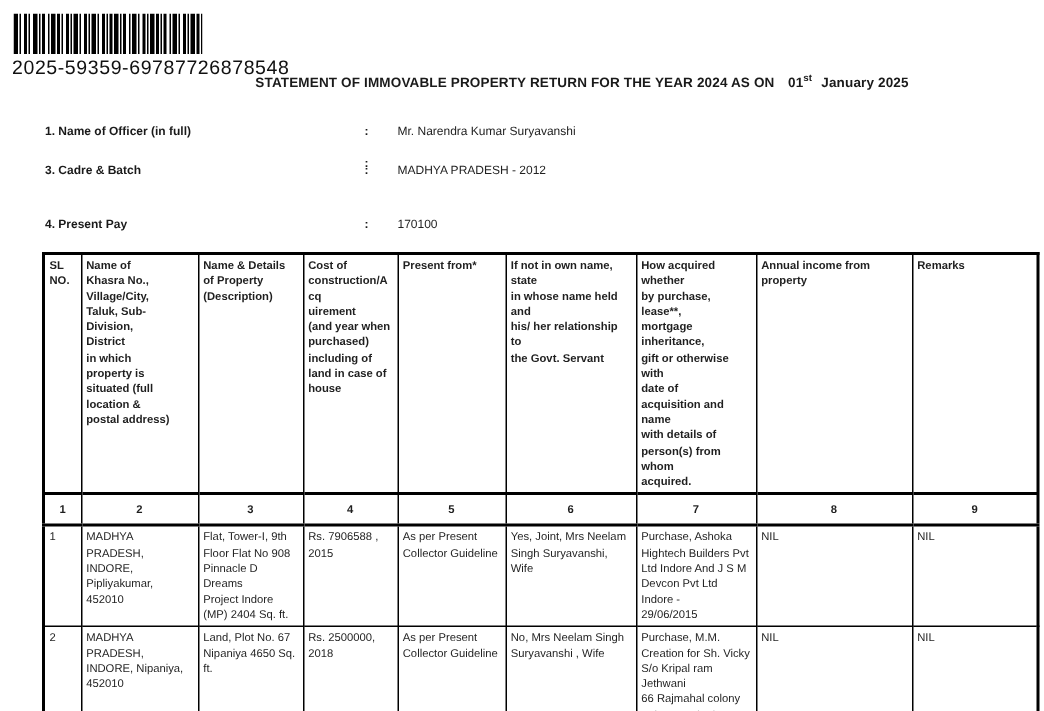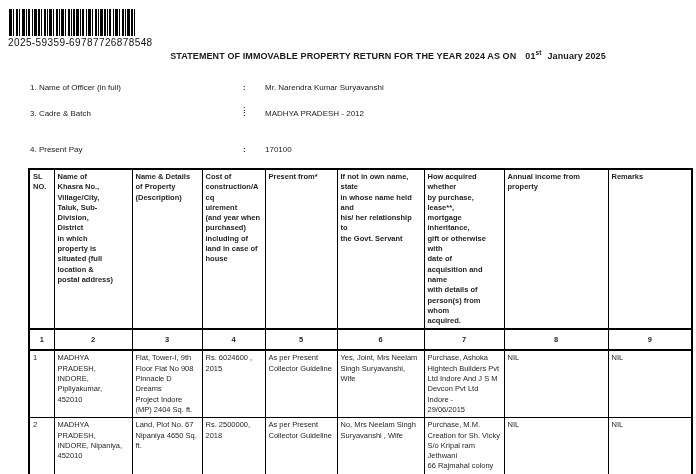--- a/index.html
+++ b/index.html
@@ -4,39 +4,39 @@
 <style>
   html,body { margin:0; padding:0; background:#fff; }
   .page {
     position:relative; width:696px; height:474px; background:#ffffff;
     font-family:"Liberation Sans", sans-serif; color:#1a1a1a; overflow:hidden;
   }
 
   
   .barcode-block { position:absolute; left:8px; top:9px; width:128px; }
   .barcode-bars { display:block; width:126px; height:27px; margin-left:1px; }
-  .barcode-number { font-size:10px; letter-spacing:0.4px; text-align:center; margin-top:1px; color:#111; white-space:nowrap; }
+  .barcode-number { font-size:13px; letter-spacing:0.4px; text-align:center; margin-top:1px; color:#111; white-space:nowrap; }
 
   
   .doc-title {
     position:absolute; top:49px; left:0; width:100%; box-sizing:border-box;
     padding-left:80px; text-align:center; font-weight:bold; font-size:9px;
     letter-spacing:0.1px; color:#1a1a1a; white-space:nowrap;
   }
   .doc-title .title-day { margin-left:9px; }
   .doc-title sup { font-size:6.5px; }
   .doc-title .title-date-rest { margin-left:6px; }
 
   
   .field-row { position:absolute; left:0; width:100%; height:11px; font-size:8px; }
   .field-row.f1 { top:83px; }
   .field-row.f2 { top:104px; }
   .field-row.f3 { top:109px; }
   .field-row.f4 { top:145px; }
-  .field-label { position:absolute; left:30px; font-weight:normal; white-space:nowrap; }
+  .field-label { position:absolute; left:30px; font-weight:bold; white-space:nowrap; }
   .field-colon { position:absolute; left:243px; font-weight:bold; }
   .field-value { position:absolute; left:265px; white-space:nowrap; color:#222; }
 
   
   .ipr-table {
     position:absolute; left:28px; top:168px; width:663px;
     border-collapse:collapse; table-layout:fixed;
     font-size:7.5px; line-height:10.3px; border:2px solid #000;
   }
   .ipr-table td {
@@ -203,21 +203,21 @@
         <td>MADHYA
 PRADESH,
 INDORE,
 Pipliyakumar,
 452010</td>
         <td>Flat, Tower-I, 9th
 Floor Flat No 908
 Pinnacle D Dreams
 Project Indore
 (MP) 2404 Sq. ft.</td>
-        <td>Rs. 6024600 ,
+        <td>Rs. 7906588 ,
 2015</td>
         <td>As per Present
 Collector Guideline</td>
         <td>Yes, Joint, Mrs Neelam
 Singh Suryavanshi, Wife</td>
         <td>Purchase, Ashoka
 Hightech Builders Pvt
 Ltd Indore And J S M
 Devcon Pvt Ltd Indore -
 29/06/2015</td>

